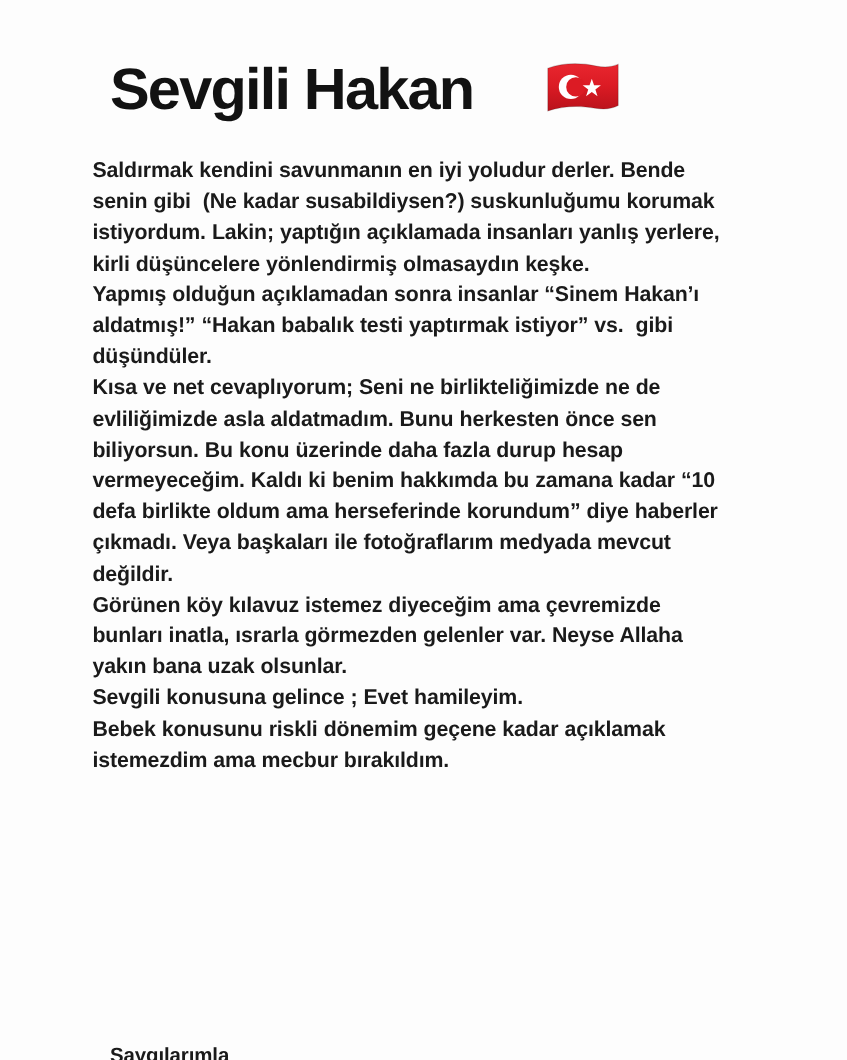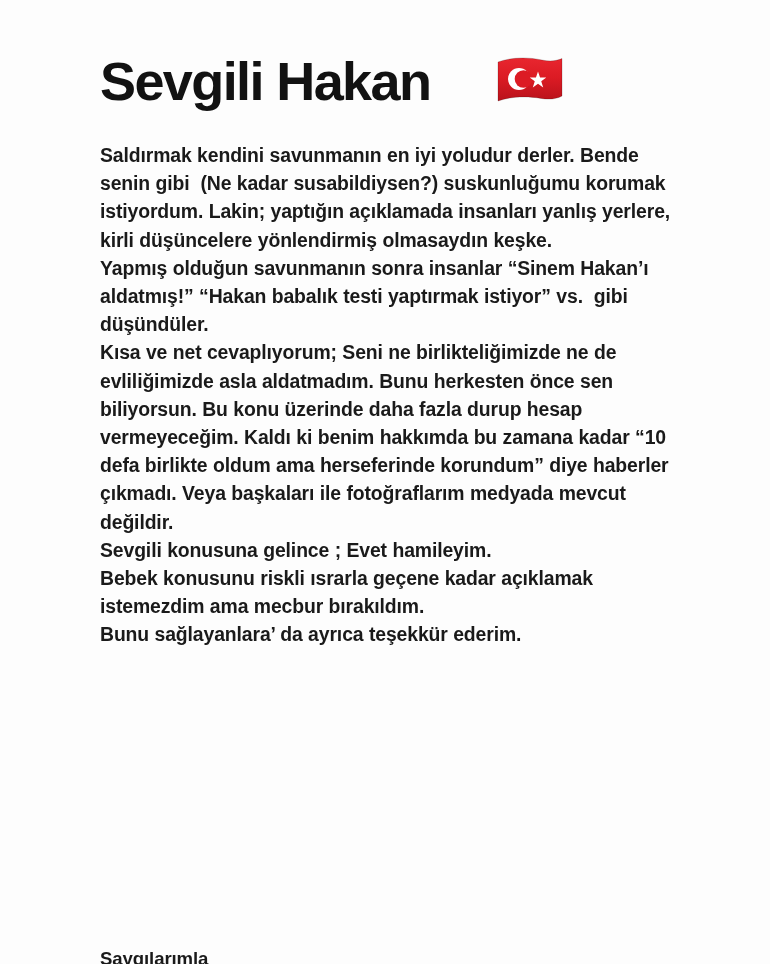--- a/index.html
+++ b/index.html
@@ -58,21 +58,21 @@
   }
   .flag-emoji svg {
     display: block;
     width: 72px;
     height: 50px;
   }
 
   
   .letter-body {
     position: absolute;
-    left: 100px;
+    left: 84px;
     top: 141px;
     width: 578px;
   }
 
   .para {
     margin: 0;
     font-size: 19.4px;
     line-height: 28.2px;
     font-weight: 700;
     color: #1a1a1a;
@@ -123,25 +123,25 @@
           <circle cx="29.5" cy="24" r="8.8" fill="#DC1B24"></circle>
           <polygon fill="#ffffff" points="44,16.6 46.05,22.6 52.3,22.6 47.25,26.35 49.2,32.4 44,28.7 38.8,32.4 40.75,26.35 35.7,22.6 41.95,22.6"></polygon>
         </g>
         <path d="M4,7 C18,2 34,2 48,5 C56,6.6 62,6 68,3.5 L68,41 C62,44.2 55,44.8 47,43.4 C33,41 18,41.2 4,46 Z" fill="none" stroke="rgba(0,0,0,0.18)" stroke-width="1"></path>
       </svg>
     </span>
   </div>
 
   <div class="letter-body">
     <p class="para">Saldırmak kendini savunmanın en iyi yoludur derler. Bende senin gibi  (Ne kadar susabildiysen?) suskunluğumu korumak istiyordum. Lakin; yaptığın açıklamada insanları yanlış yerlere, kirli düşüncelere yönlendirmiş olmasaydın keşke.</p>
-    <p class="para">Yapmış olduğun savunmanın sonra insanlar “Sinem Hakan’ı aldatmış!” “Hakan babalık testi yaptırmak istiyor” vs.  gibi düşündüler.</p>
+    <p class="para">Yapmış olduğun açıklamadan sonra insanlar “Sinem Hakan’ı aldatmış!” “Hakan babalık testi yaptırmak istiyor” vs.  gibi düşündüler.</p>
     <p class="para">Kısa ve net cevaplıyorum; Seni ne birlikteliğimizde ne de evliliğimizde asla aldatmadım. Bunu herkesten önce sen biliyorsun. Bu konu üzerinde daha fazla durup hesap vermeyeceğim. Kaldı ki benim hakkımda bu zamana kadar “10 defa birlikte oldum ama herseferinde korundum” diye haberler çıkmadı. Veya başkaları ile fotoğraflarım medyada mevcut değildir.</p>
+    <p class="para">Görünen köy kılavuz istemez diyeceğim ama çevremizde bunları inatla, ısrarla görmezden gelenler var. Neyse Allaha yakın bana uzak olsunlar.</p>
     <p class="para">Sevgili konusuna gelince ; Evet hamileyim.</p>
-    <p class="para">Bebek konusunu riskli ısrarla geçene kadar açıklamak istemezdim ama mecbur bırakıldım.</p>
-    <p class="para">Bunu sağlayanlara’ da ayrıca teşekkür ederim.</p>
+    <p class="para">Bebek konusunu riskli dönemim geçene kadar açıklamak istemezdim ama mecbur bırakıldım.</p>
   </div>
 
   <div class="signature-block">
     <p class="sig-line">Saygılarımla</p>
     <p class="sig-line">Bunu</p>
   </div>
 
 </div>
 
 </body></html>

